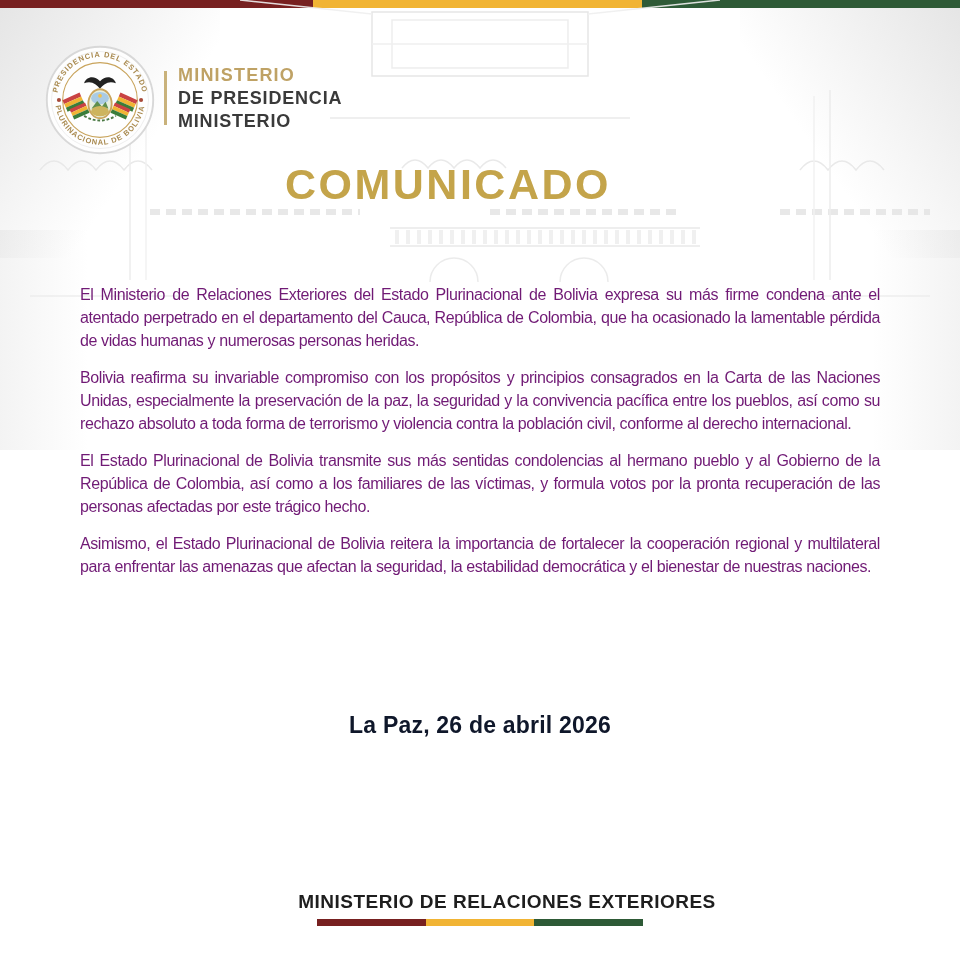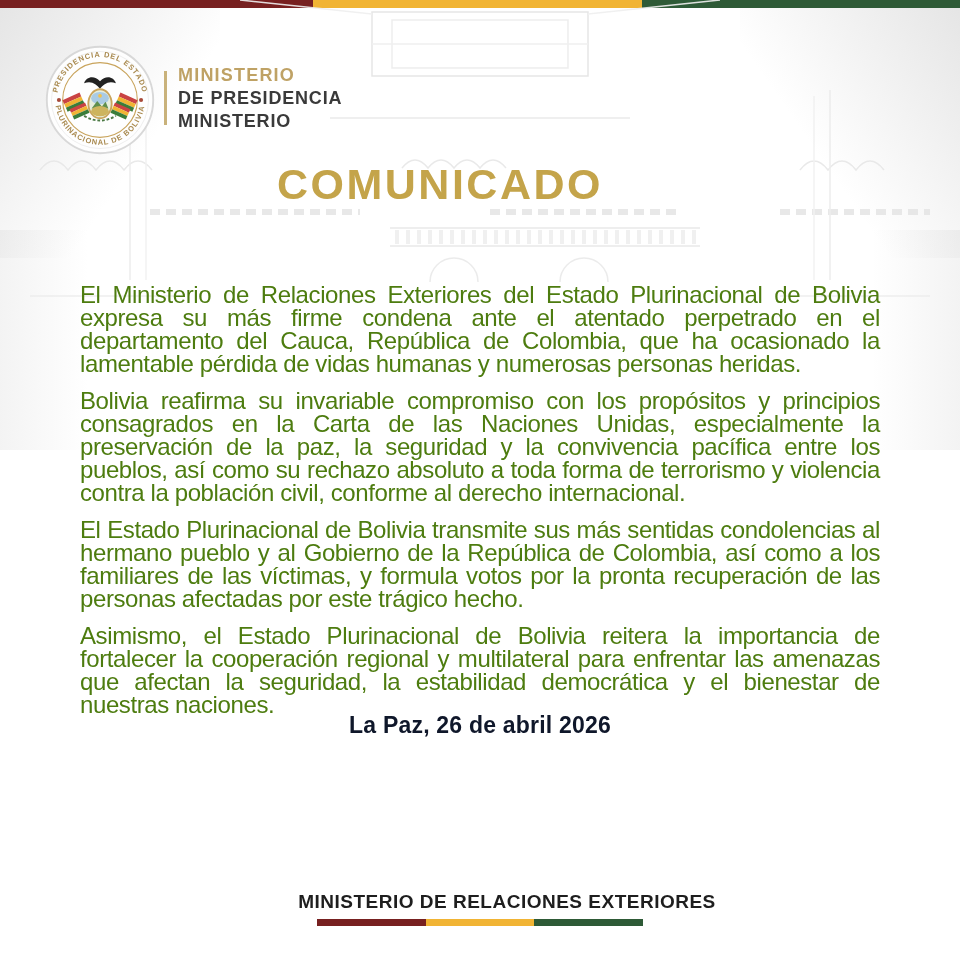--- a/index.html
+++ b/index.html
@@ -24,28 +24,28 @@
     background:linear-gradient(270deg, rgba(190,190,190,.18), rgba(255,255,255,0) 80%);}
   .watermark{position:absolute;left:0;top:0;pointer-events:none;}
   
   .seal{position:absolute;left:44px;top:44px;width:112px;height:112px;}
   .header-divider{position:absolute;left:164px;top:71px;width:3px;height:54px;background:#c9b27b;}
   .ministry-block{position:absolute;left:178px;top:66px;line-height:1;}
   .ministry-line1{font-size:18px;font-weight:bold;letter-spacing:1.2px;color:#bfa265;margin:0 0 5px 0;}
   .ministry-line2,.ministry-line3{font-size:18px;font-weight:bold;letter-spacing:.8px;color:#3a3a3a;margin:0 0 5px 0;}
   
   .title{
-    position:absolute;top:160px;left:0;width:880px;text-align:center;margin:0;
+    position:absolute;top:160px;left:8px;width:880px;text-align:center;margin:0;
     font-size:43px;font-weight:800;letter-spacing:2.5px;color:#c4a44a;
   }
   
   .body-text{position:absolute;left:80px;top:283px;width:800px;}
   .body-text p{
-    margin:0 0 14px 0;text-align:justify;color:#4d7c0f;
-    font-size:24px;line-height:23px;letter-spacing:-0.4px;
+    margin:0 0 14px 0;text-align:justify;color:#701a75;
+    font-size:16px;line-height:23px;letter-spacing:-0.4px;
   }
   .dateline{
     position:absolute;left:0;top:712px;width:960px;text-align:center;margin:0;
     font-size:23px;font-weight:bold;color:#0f172a;letter-spacing:0.2px;
   }
   
   .footer-text{
     position:absolute;left:0;top:891px;width:960px;text-align:center;margin:0;
     font-size:19px;font-weight:bold;letter-spacing:.5px;color:#1e1e1e;padding-left:27px;
   }

